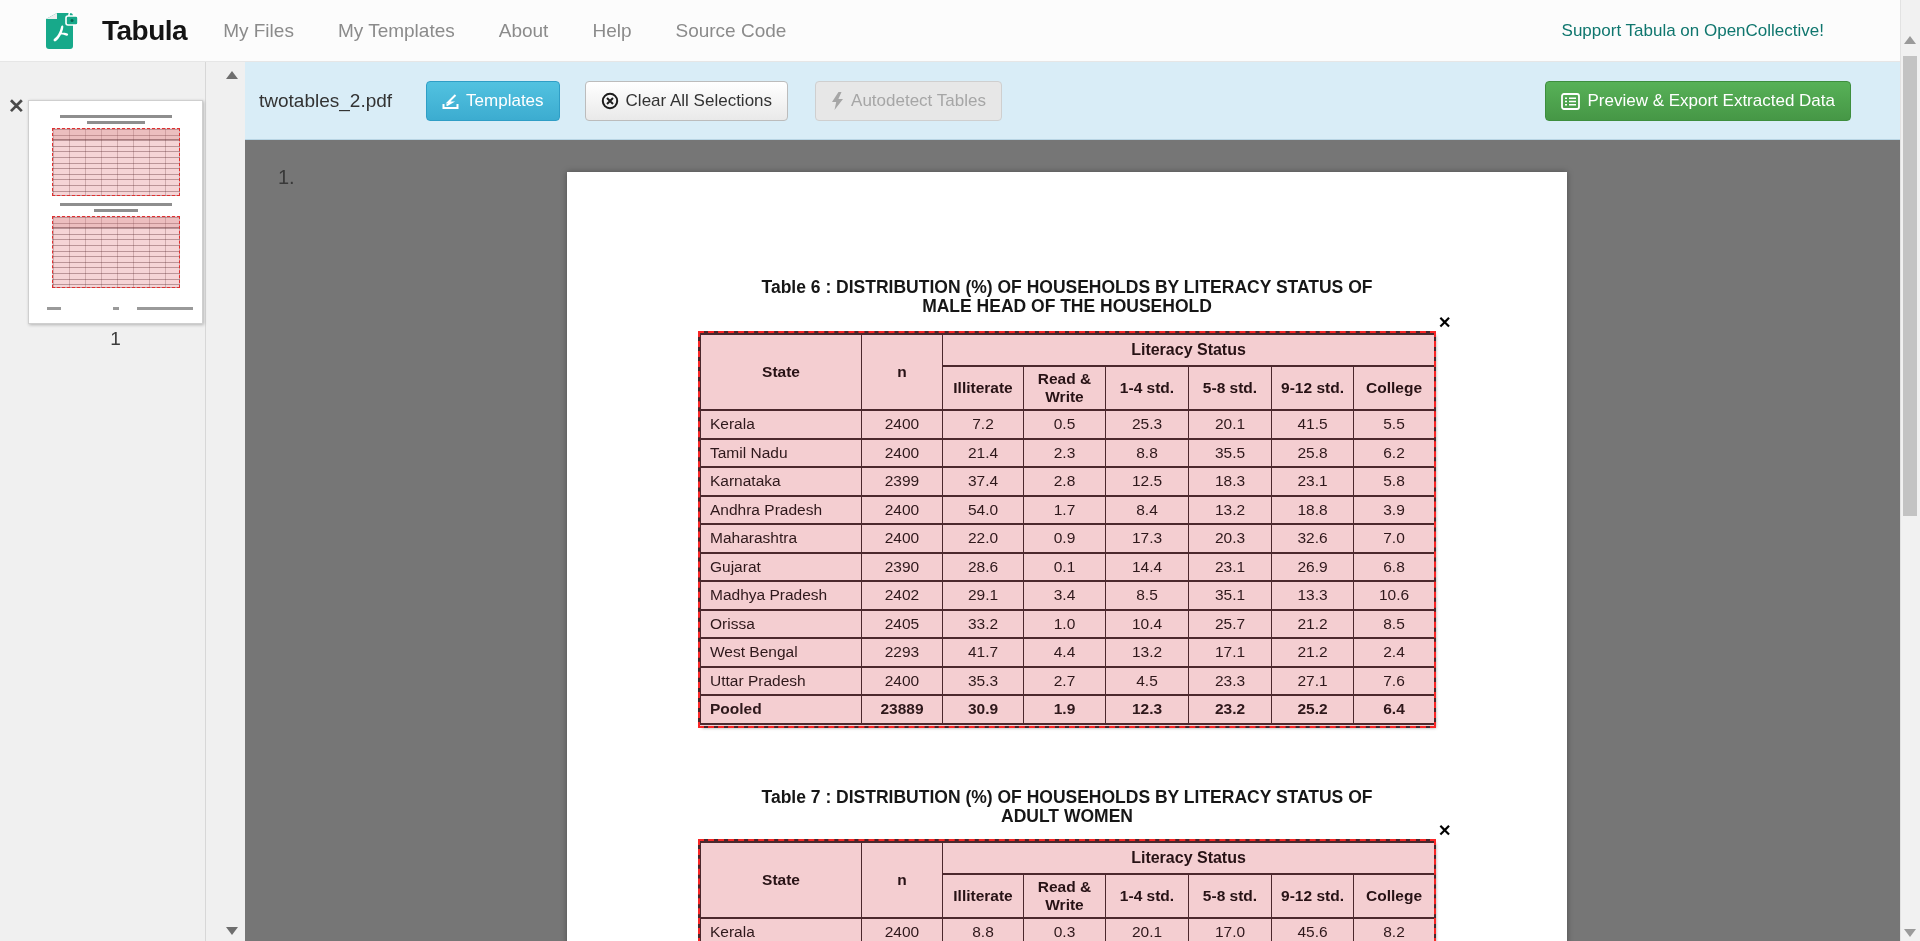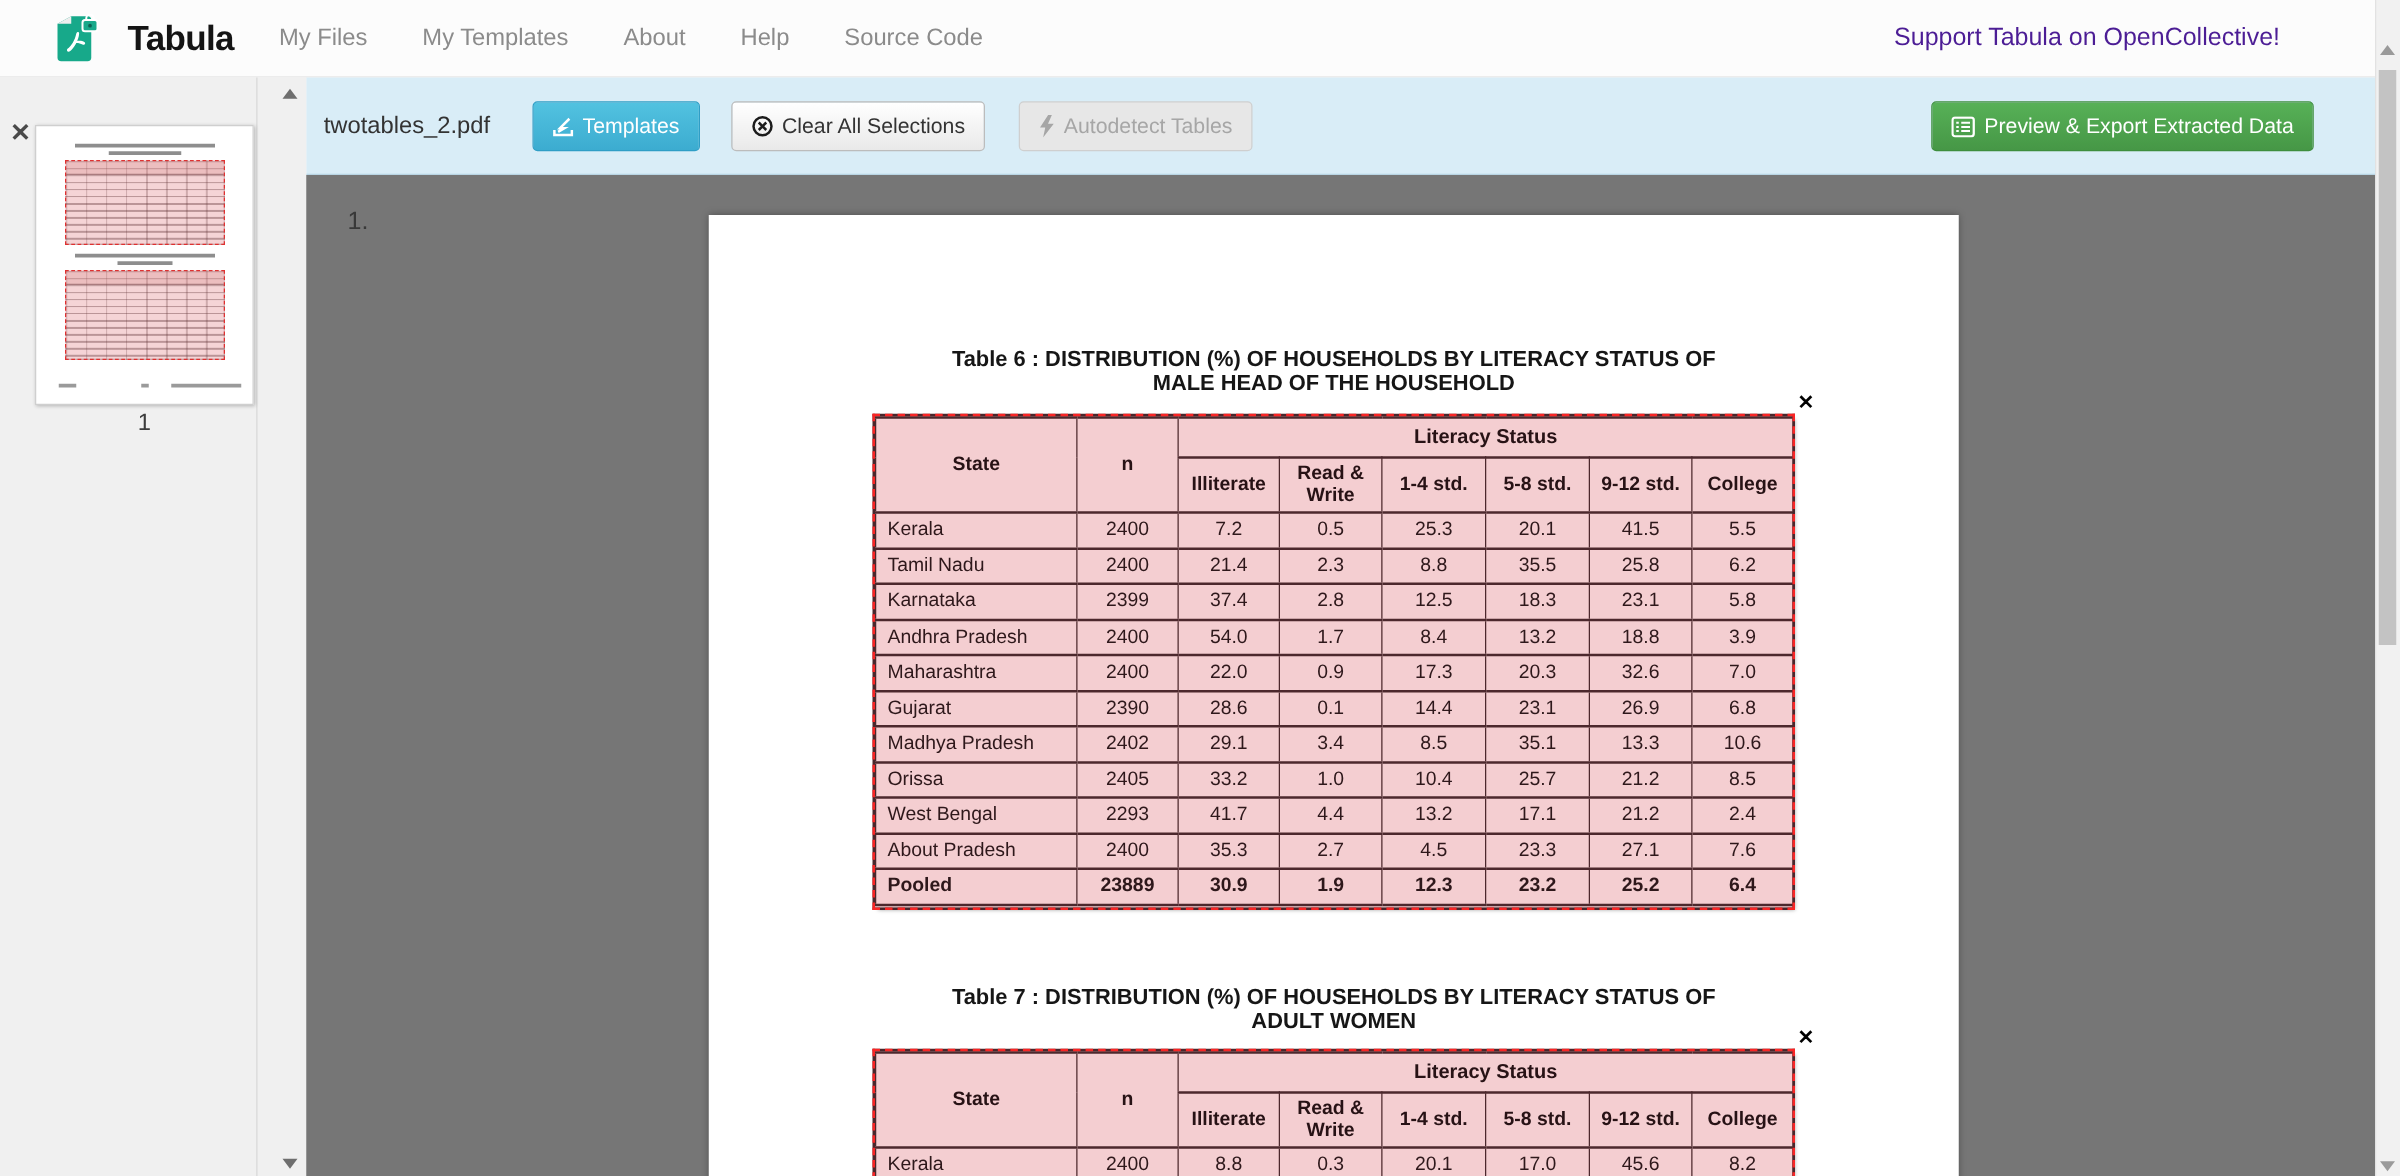--- a/index.html
+++ b/index.html
@@ -6,21 +6,21 @@
   html,body { width:1920px; height:941px; overflow:hidden; font-family:"Liberation Sans", sans-serif; background:#fff; }
   body { position:relative; }
 
   
   .navbar { position:absolute; left:0; top:0; width:1920px; height:62px; background:#fcfcfc;
             border-bottom:1px solid #e6e6e6; display:flex; align-items:center; }
   .brand { display:flex; align-items:center; margin-left:42px; gap:23px; }
   .brand-title { font-size:28px; font-weight:bold; color:#141414; letter-spacing:-0.5px; }
   .nav-links { display:flex; align-items:center; margin-left:36px; gap:44px;text-align:right; }
   .nav-links a { font-size:19px; color:#8b8b8b; text-decoration:none; cursor:pointer; }
-  .support { margin-left:auto; margin-right:96px; font-size:20px; color:#4c1d95; cursor:pointer; }
+  .support { margin-left:auto; margin-right:96px; font-size:17px; color:#0f766e; cursor:pointer; }
 
   
   .toolbar { position:absolute; left:245px; top:62px; width:1655px; height:78px; background:#d9edf7;
              border-bottom:1px solid #b9d5e4; display:flex; align-items:center; }
   .filename { margin-left:14px; font-size:19px; color:#333; }
   .btn { height:40px; border-radius:4px; font-size:17px; display:inline-flex; align-items:center;
          gap:7px; padding:0 15px; border:1px solid transparent; cursor:pointer;
          font-family:"Liberation Sans", sans-serif; }
   .btn-templates { margin-left:34px; background:linear-gradient(#52c2e0,#3cacd0); border-color:#2f9ec6; color:#fff; }
   .btn-clear { margin-left:25px; background:linear-gradient(#ffffff,#e9e9e9); border-color:#bcbcbc; color:#333; }
@@ -297,21 +297,21 @@
               <td class="state">West Bengal</td>
               <td>2293</td>
               <td>41.7</td>
               <td>4.4</td>
               <td>13.2</td>
               <td>17.1</td>
               <td>21.2</td>
               <td>2.4</td>
             </tr>
             <tr>
-              <td class="state">About Pradesh</td>
+              <td class="state">Uttar Pradesh</td>
               <td>2400</td>
               <td>35.3</td>
               <td>2.7</td>
               <td>4.5</td>
               <td>23.3</td>
               <td>27.1</td>
               <td>7.6</td>
             </tr>
             <tr class="footer">
               <td class="state">Pooled</td>

